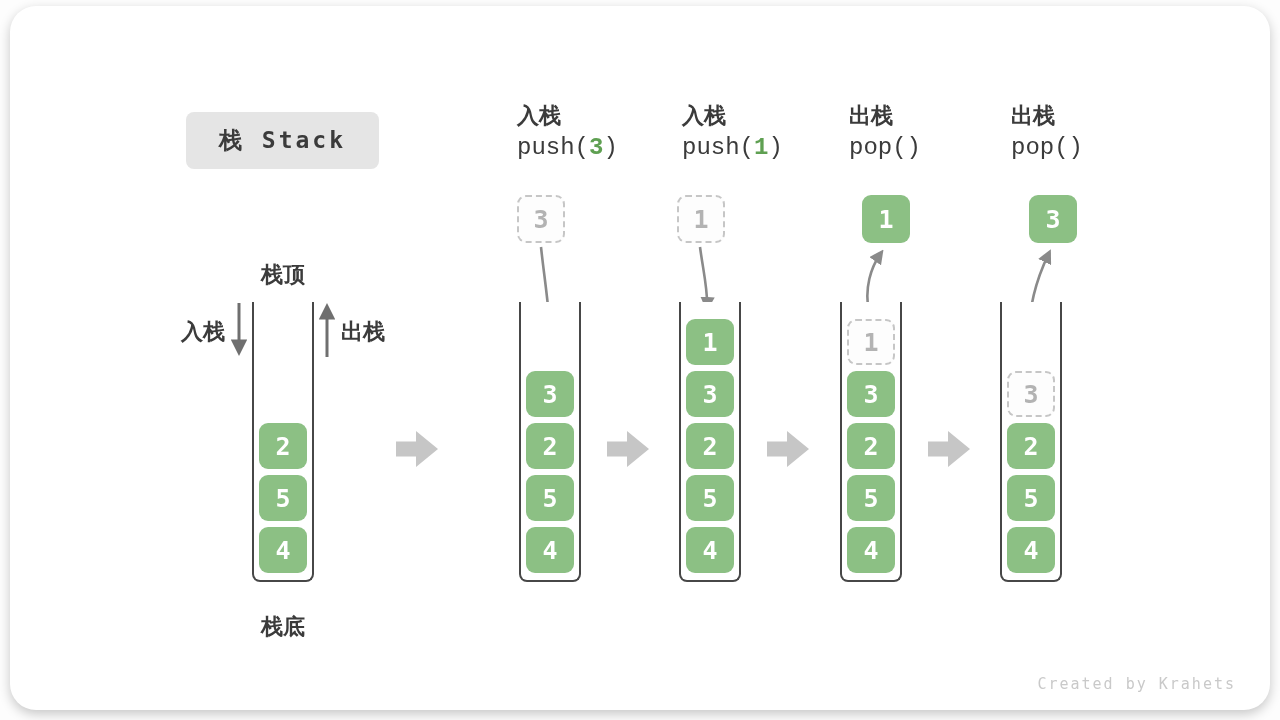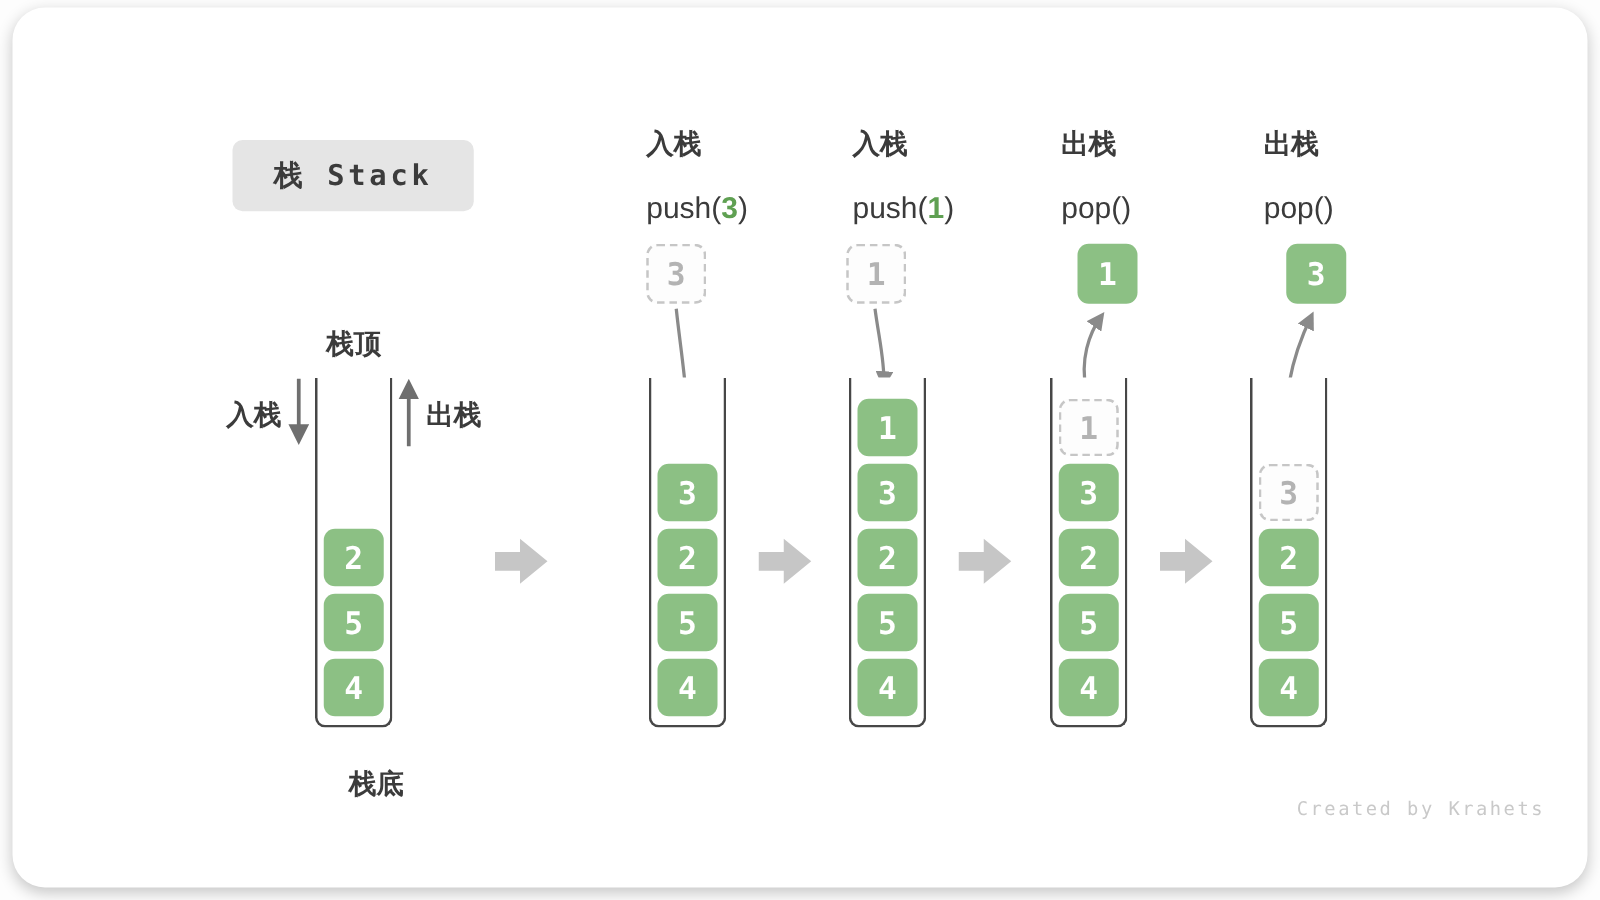--- a/index.html
+++ b/index.html
@@ -8,27 +8,27 @@
         border-radius:26px;box-shadow:0 4px 12px rgba(0,0,0,0.22);}
   .overlay{position:absolute;left:0;top:0;width:1280px;height:720px;pointer-events:none;}
 
   .title-box{position:absolute;left:186px;top:112px;width:193px;height:57px;background:#e5e5e5;
              border-radius:8px;display:flex;align-items:center;justify-content:center;
              font-family:"DejaVu Sans Mono",monospace;font-weight:bold;font-size:23px;
              letter-spacing:3px;color:#3b3b3b;}
 
   .zh{font-family:"DejaVu Sans",sans-serif;font-weight:bold;color:#3b3b3b;}
   .top-label{position:absolute;left:243px;top:260px;width:80px;text-align:center;font-size:22px;}
-  .bottom-label{position:absolute;left:243px;top:612px;width:80px;text-align:right;font-size:22px;}
+  .bottom-label{position:absolute;left:243px;top:612px;width:80px;text-align:center;font-size:22px;}
   .push-side-label{position:absolute;left:163px;top:317px;width:62px;text-align:right;font-size:22px;}
   .pop-side-label{position:absolute;left:341px;top:317px;width:62px;text-align:left;font-size:22px;}
 
   .op-label{position:absolute;top:102px;}
   .op-zh{font-size:22px;font-weight:bold;color:#3b3b3b;line-height:28px;}
-  .op-code{margin-top:23px;font-family:Liberation Sans, sans-serif;font-size:24px;color:#3b3b3b;line-height:28px;}
+  .op-code{margin-top:4px;font-family:Liberation Mono, monospace;font-size:24px;color:#3b3b3b;line-height:28px;}
   .op-code .arg{color:#5fa052;font-weight:bold;}
   .op-2{left:517px;} .op-3{left:682px;} .op-4{left:849px;} .op-5{left:1011px;}
 
   .float-box{position:absolute;top:195px;width:48px;height:48px;border-radius:9px;box-sizing:border-box;
              display:flex;align-items:center;justify-content:center;
              font-family:"DejaVu Sans Mono",monospace;font-weight:bold;font-size:25px;}
   .float-box.ghost{border:2px dashed #c6c6c6;background:#fdfdfd;color:#b3b3b3;}
   .float-box.solid{background:#8cc084;color:#ffffff;}
   .fb-2{left:517px;} .fb-3{left:677px;} .fb-4{left:862px;} .fb-5{left:1029px;}
 
@@ -36,21 +36,21 @@
                    border:2px solid #474747;border-top:none;border-radius:0 0 8px 8px;
                    display:flex;flex-direction:column;justify-content:flex-end;align-items:center;
                    gap:6px;padding-bottom:7px;background:#ffffff;}
   .sc-1{left:252px;} .sc-2{left:519px;} .sc-3{left:679px;} .sc-4{left:840px;} .sc-5{left:1000px;}
 
   .cell{flex:none;width:48px;height:46px;border-radius:9px;box-sizing:border-box;
         background:#8cc084;color:#ffffff;display:flex;align-items:center;justify-content:center;
         font-family:"DejaVu Sans Mono",monospace;font-weight:bold;font-size:25px;}
   .cell.ghost{background:#fdfdfd;border:2px dashed #c6c6c6;color:#b3b3b3;}
 
-  .watermark{position:absolute;top:638px;right:44px;font-family:"DejaVu Sans Mono",monospace;
+  .watermark{position:absolute;top:675px;right:44px;font-family:"DejaVu Sans Mono",monospace;
              font-size:15px;letter-spacing:2px;color:#c9c9c9;}
 </style>
 </head>
 <body>
 
 <div class="stage">
   <div class="card"></div>
 
   <svg class="overlay">
     <defs>

